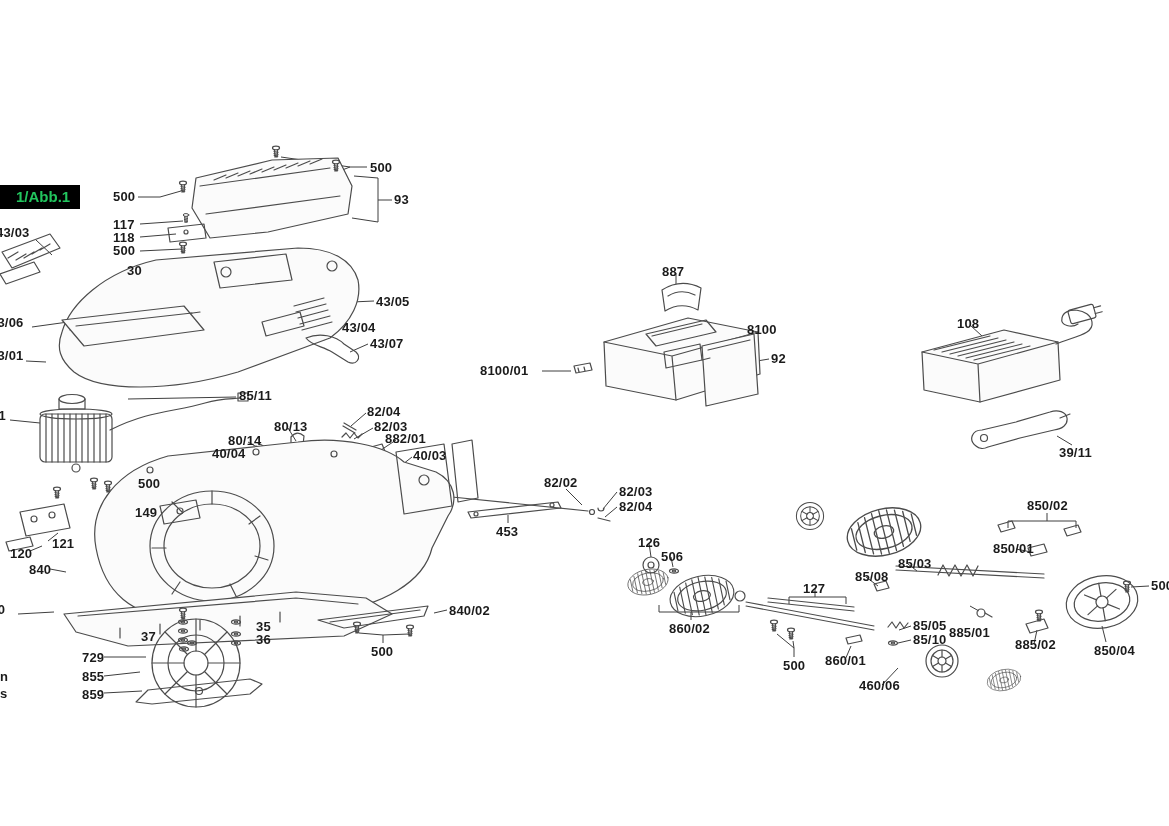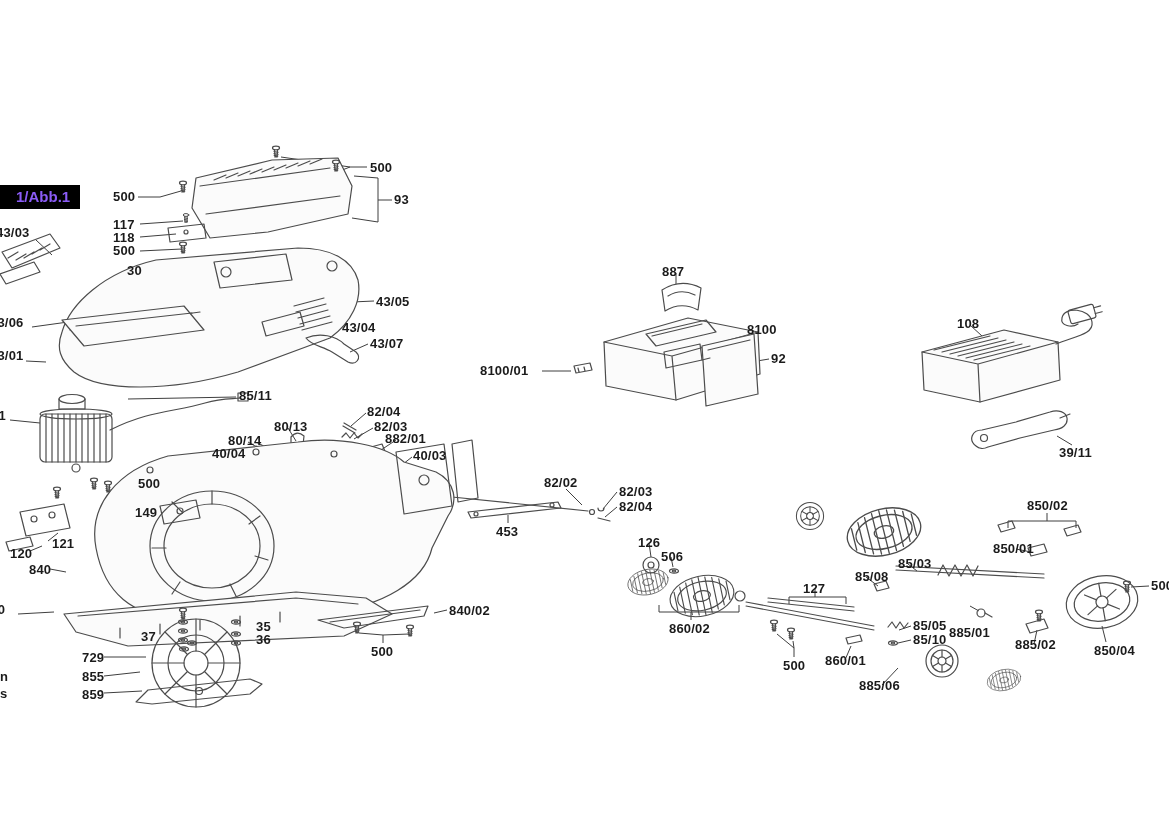--- a/index.html
+++ b/index.html
@@ -1,21 +1,21 @@
 <!DOCTYPE html>
 <html><head>
 <meta charset="utf-8">
 <style>
   html,body{margin:0;padding:0;background:#fff;}
   #stage{position:relative;width:1169px;height:826px;background:#ffffff;overflow:hidden;
          font-family:"Liberation Sans",sans-serif;}
   #artwork{position:absolute;left:0;top:0;}
   .plabel{position:absolute;font:bold 13px "Liberation Sans",sans-serif;color:#1b1b1b;
           white-space:nowrap;letter-spacing:.2px;line-height:15px;}
-  #figure-badge{position:absolute;left:0;top:185px;background:#000;color:#8b5cf6;
+  #figure-badge{position:absolute;left:0;top:185px;background:#000;color:#22c55e;
                 font:bold 15px "Liberation Sans",sans-serif;padding:3px 10px 4px 16px;}
   .art{stroke:#4c4c4c;fill:none;stroke-width:1.2;stroke-linecap:round;stroke-linejoin:round;}
   .leader{stroke:#3f3f3f;fill:none;stroke-width:1;}
   .fill-lite{fill:#fbfbfb;}
 </style>
 </head>
 <body>
 
 <div id="stage">
 
@@ -307,19 +307,19 @@
       <span class="plabel" style="left: 855px; top: 569px;">85/08</span>
       <span class="plabel" style="left: 803px; top: 581px;">127</span>
       <span class="plabel" style="left: 949px; top: 598px; margin-top: 27px;">885/01</span>
       <span class="plabel" style="left: 669px; top: 621px;">860/02</span>
       <span class="plabel" style="left: 913px; top: 618px;">85/05</span>
       <span class="plabel" style="left: 913px; top: 632px;">85/10</span>
       <span class="plabel" style="left: 1015px; top: 637px;">885/02</span>
       <span class="plabel" style="left: 1094px; top: 643px;">850/04</span>
       <span class="plabel" style="left: 825px; top: 653px;">860/01</span>
       <span class="plabel" style="left: 783px; top: 658px;">500</span>
-      <span class="plabel" style="left: 859px; top: 678px;">885/06</span>
+      <span class="plabel" style="left: 859px; top: 678px;">460/06</span>
       <span class="plabel" style="left: 1151px; top: 578px;">500</span>
       <span class="plabel" style="left: 0px; top: 669px;">n</span>
       <span class="plabel" style="left: 0px; top: 686px;">s</span>
     </div>
 
 </div>
 
 </body></html>

